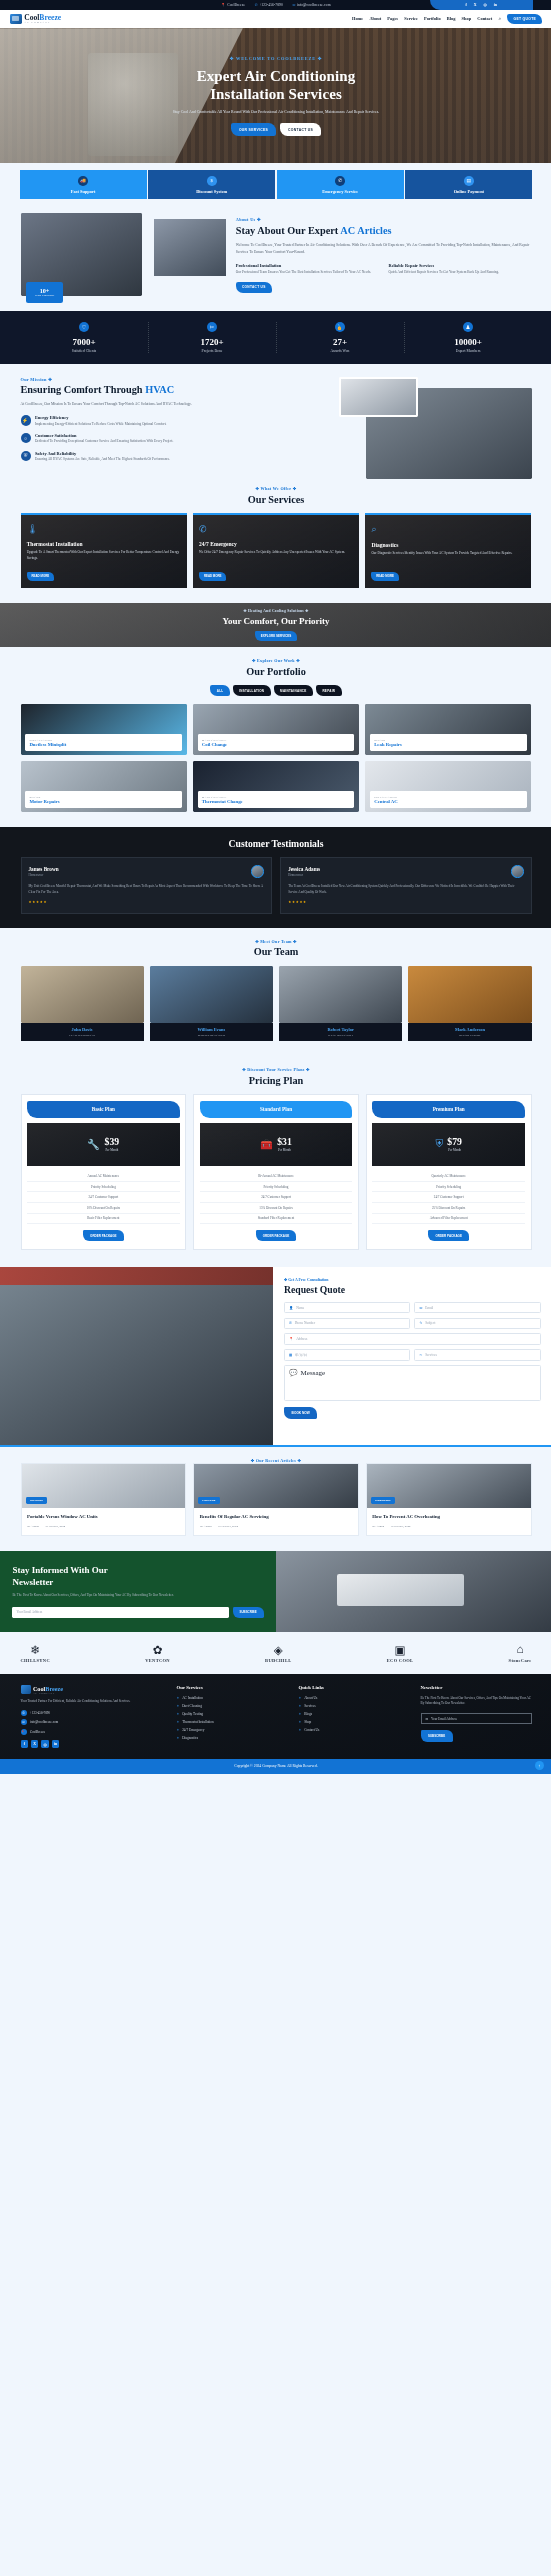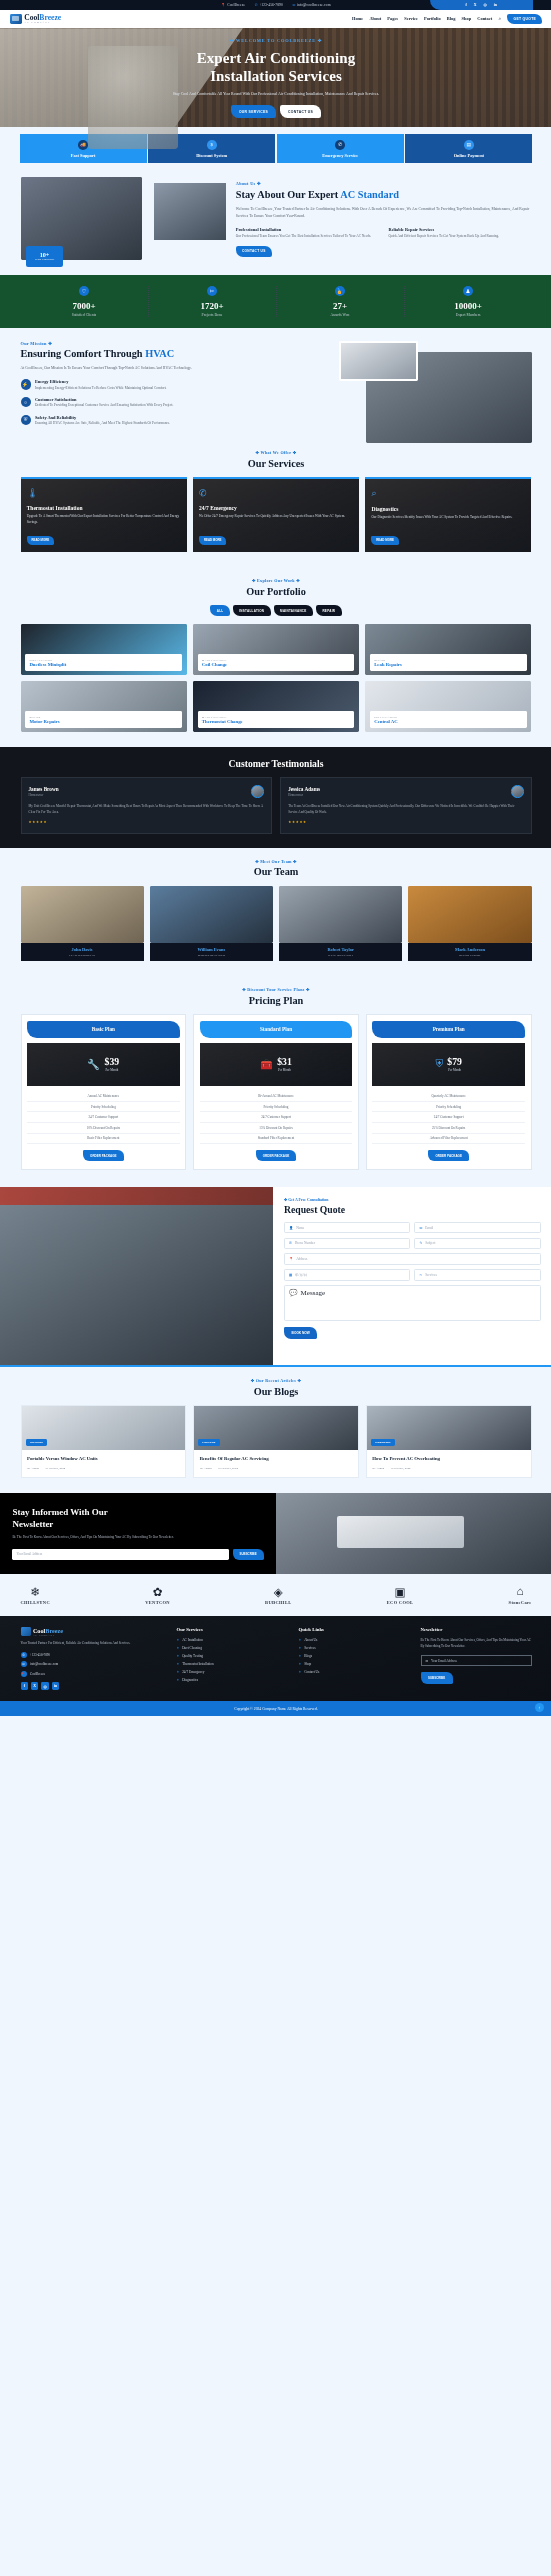--- a/index.html
+++ b/index.html
@@ -26,21 +26,21 @@
   .logo-text .l1 { font-size:7.6px; font-weight:bold; color:#0d1b2d; }
   .logo-text .l1 em { font-style:normal; color:#1f7ddb; }
   .logo-text .l2 { font-size:2.5px; letter-spacing:1px; color:#7b8798; margin-top:0.7px; }
   nav.menu { margin-left:auto; display:flex; align-items:center; gap:6.2px; }
   nav.menu a { font-size:4.4px; color:#0d1b2d; text-decoration:none; font-weight:bold; }
   .search-ic { font-size:4.8px; color:#0d1b2d; }
   .btn-quote { background:#1273d4; color:#fff; font-size:3.4px; font-weight:bold; letter-spacing:0.3px;
     padding:3.4px 6.2px; border-radius:2.1px 7px 2.1px 7px; border:none; }
 
   
-  .hero { height:99px; position:relative;
+  .hero { height:135px; position:relative;
     background:
       linear-gradient(rgba(18,26,40,.55),rgba(18,26,40,.62)),
       repeating-linear-gradient(90deg,#b07a45 0 4.1px,#8c5f34 4.1px 8.3px),
       #7a5530;
     display:flex; flex-direction:column; align-items:center; justify-content:center; text-align:center; }
   .hero:before { content:""; position:absolute; left:0; top:0; width:44%; height:100%;
     background:linear-gradient(160deg,#d9d7d0,#9b9890); opacity:.72;
     clip-path:polygon(0 0,100% 0,72% 100%,0 100%); }
   .hero:after { content:""; position:absolute; left:16%; top:18%; width:90px; height:103px;
     background:radial-gradient(circle at 40% 30%,#cfcdc6,#8a8880); border-radius:3.4px; opacity:.6; }
@@ -83,21 +83,21 @@
   h2.sec em { font-style:normal; color:#1273d4; }
   p.body { font-size:3.7px; color:#55616f; line-height:1.85; margin-top:4.1px; }
   .about-cols { display:flex; gap:9.7px; margin-top:7px; }
   .about-col { flex:1; }
   .about-col .h { font-size:4.4px; font-weight:bold; color:#0d1b2d; margin-bottom:2.1px; }
   .about-col .p { font-size:3.4px; color:#5b6674; line-height:1.75; }
   .btn-blue { background:#1273d4; color:#fff; font-size:3.2px; font-weight:bold; letter-spacing:0.3px;
      padding:3.4px 6.2px; border:none; border-radius:2.1px 7px 2.1px 7px; margin-top:6.2px; }
 
   
-  .stats { background:#14532d; padding:11px 0; }
+  .stats { background:#0f172a; padding:11px 0; }
   .stats .row { display:flex; width:511px; margin:0 auto; }
   .stat { flex:1; text-align:center; border-right:0.7px dotted #394350; }
   .stat:last-child { border-right:none; }
   .stat .circle { width:10.3px; height:10.3px; border-radius:50%; background:#1273d4; color:#fff;
     display:flex; align-items:center; justify-content:center; font-size:5.5px; margin:0 auto 4.8px; }
   .stat .n { color:#fff; font-size:9px; font-weight:bold; }
   .stat .l { color:#c3ccd8; font-size:3.7px; margin-top:2.1px; }
 
   
   .mission { background:#f0f6fd; padding:12.4px 0; }
@@ -225,21 +225,21 @@
   .bl:nth-child(1) .ph { background:linear-gradient(150deg,#dfe4e9,#97a1ab); }
   .bl:nth-child(2) .ph { background:linear-gradient(150deg,#8d98a4,#353d46); }
   .bl:nth-child(3) .ph { background:linear-gradient(150deg,#aab4be,#414a54); }
   .bl .tag { position:absolute; left:4.1px; bottom:4.1px; background:#1273d4; color:#fff; font-size:2.8px; font-weight:bold;
      padding:2.1px 4.1px; border-radius:1.4px; }
   .bl .bd { padding:5.5px 5.5px 7px; }
   .bl .t { font-size:4.8px; font-weight:bold; color:#0d1b2d; line-height:1.35; }
   .bl .meta { display:flex; gap:6.2px; margin-top:4.1px; font-size:2.9px; color:#7b8695; }
 
   
-  .news { display:flex; background:#000000; }
+  .news { display:flex; background:#14532d; }
   .news-left { width:276px; padding:14px 12.4px; }
   .news-left h3 { color:#fff; font-size:9px; font-weight:bold; line-height:1.3; }
   .news-left p { color:#aeb8c5; font-size:3.3px; line-height:1.8; margin-top:4.8px; }
   .news-form { margin-top:7.6px; display:flex; gap:3.4px; }
   .news-form .inp { flex:1; background:#fff; border-radius:1.4px; height:11px; display:flex; align-items:center; padding:0 4.1px;
      color:#98a3b1; font-size:3.2px; }
   .news-form button { background:#1273d4; color:#fff; border:none; font-size:2.9px; font-weight:bold; padding:0 7px;
      border-radius:1.4px 6.2px 1.4px 6.2px; }
   .news-right { flex:1; background:linear-gradient(150deg,#8a949f,#333b44); position:relative; }
   .news-right:after { content:""; position:absolute; left:22%; top:28%; width:46%; height:40%;
@@ -370,21 +370,21 @@
       <div class="about-imgs">
         <div class="ai1"></div>
         <div class="ai2"></div>
         <div class="exp-badge">
           <div class="n">10+</div>
           <div class="t">Years Experience</div>
         </div>
       </div>
       <div class="about-txt">
         <div class="eyebrow"><span>About Us</span> <span>✤</span></div>
-        <h2 class="sec"><span>Stay About Our Expert </span><em>AC Standard</em></h2>
+        <h2 class="sec"><span>Stay About Our Expert </span><em>AC Articles</em></h2>
         <p class="body">Welcome To CoolBreeze, Your Trusted Partner In Air Conditioning Solutions. With Over A Decade Of Experience, We Are Committed To Providing Top-Notch Installation, Maintenance, And Repair Services To Ensure Your Comfort Year-Round.</p>
         <div class="about-cols">
           <div class="about-col">
             <div class="h">Professional Installation</div>
             <div class="p">Our Professional Team Ensures You Get The Best Installation Services Tailored To Your AC Needs.</div>
           </div>
           <div class="about-col">
             <div class="h">Reliable Repair Services</div>
             <div class="p">Quick And Efficient Repair Services To Get Your System Back Up And Running.</div>
           </div>
@@ -474,20 +474,25 @@
       </div>
       <div class="svc">
         <span class="icon">⌕</span>
         <div class="t">Diagnostics</div>
         <div class="d">Our Diagnostic Services Identify Issues With Your AC System To Provide Targeted And Effective Repairs.</div>
         <button class="rm">READ MORE</button>
       </div>
     </div>
   </section>
 
+  <section class="cta">
+    <div class="e">✤ <span>Heating And Cooling Solutions</span> ✤</div>
+    <h3>Your Comfort, Our Priority</h3>
+    <button>EXPLORE SERVICES</button>
+  </section>
 
   <section class="portfolio">
     <div class="center-eyebrow">✤ <span>Explore Our Work</span> ✤</div>
     <h2 class="center">Our Portfolio</h2>
     <div class="filters">
       <button class="on">ALL</button>
       <button>INSTALLATION</button>
       <button>MAINTAINANCE</button>
       <button>REPAIR</button>
     </div>
@@ -685,21 +690,20 @@
             <span class="ic">💬</span>
             <span class="ph">Message</span>
           </div>
       </div>
       <button class="book">BOOK NOW</button>
     </div>
   </section>
 
   <section class="blogs">
     <div class="center-eyebrow">✤ <span>Our Recent Articles</span> ✤</div>
-    <h2 class="center">Our Blogs</h2>
     <div class="blog-row">
       <div class="bl">
         <div class="ph">
             <span class="tag">Electrician</span>
           </div>
         <div class="bd">
             <div class="t">Portable Versus Window AC Units</div>
           <div class="meta">
               <span>By Admin</span>
               <span>15 October, 2024</span>

